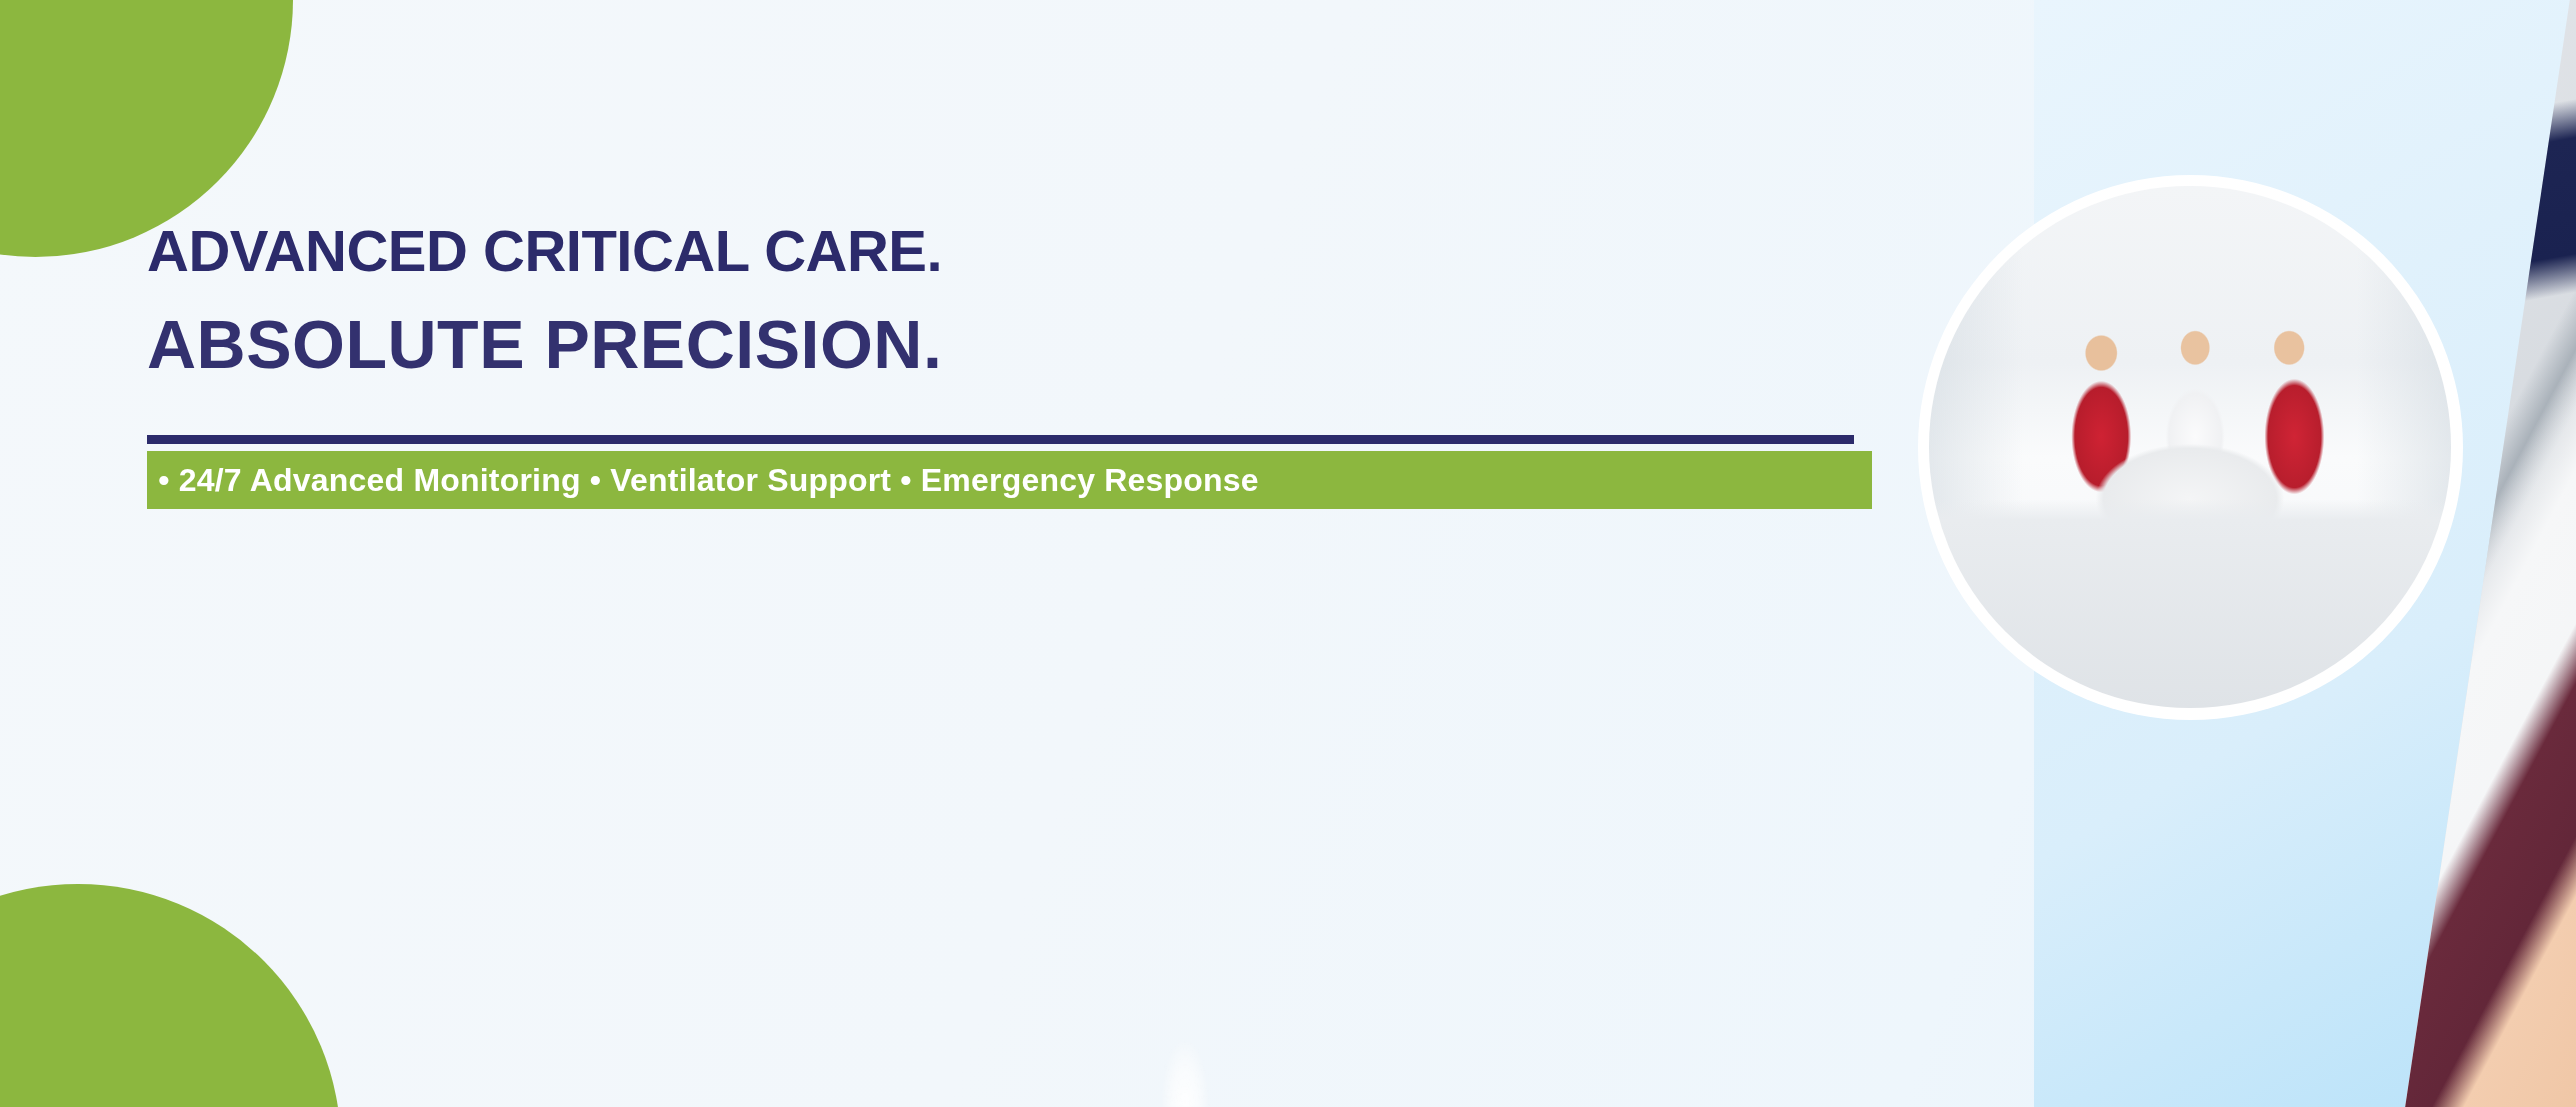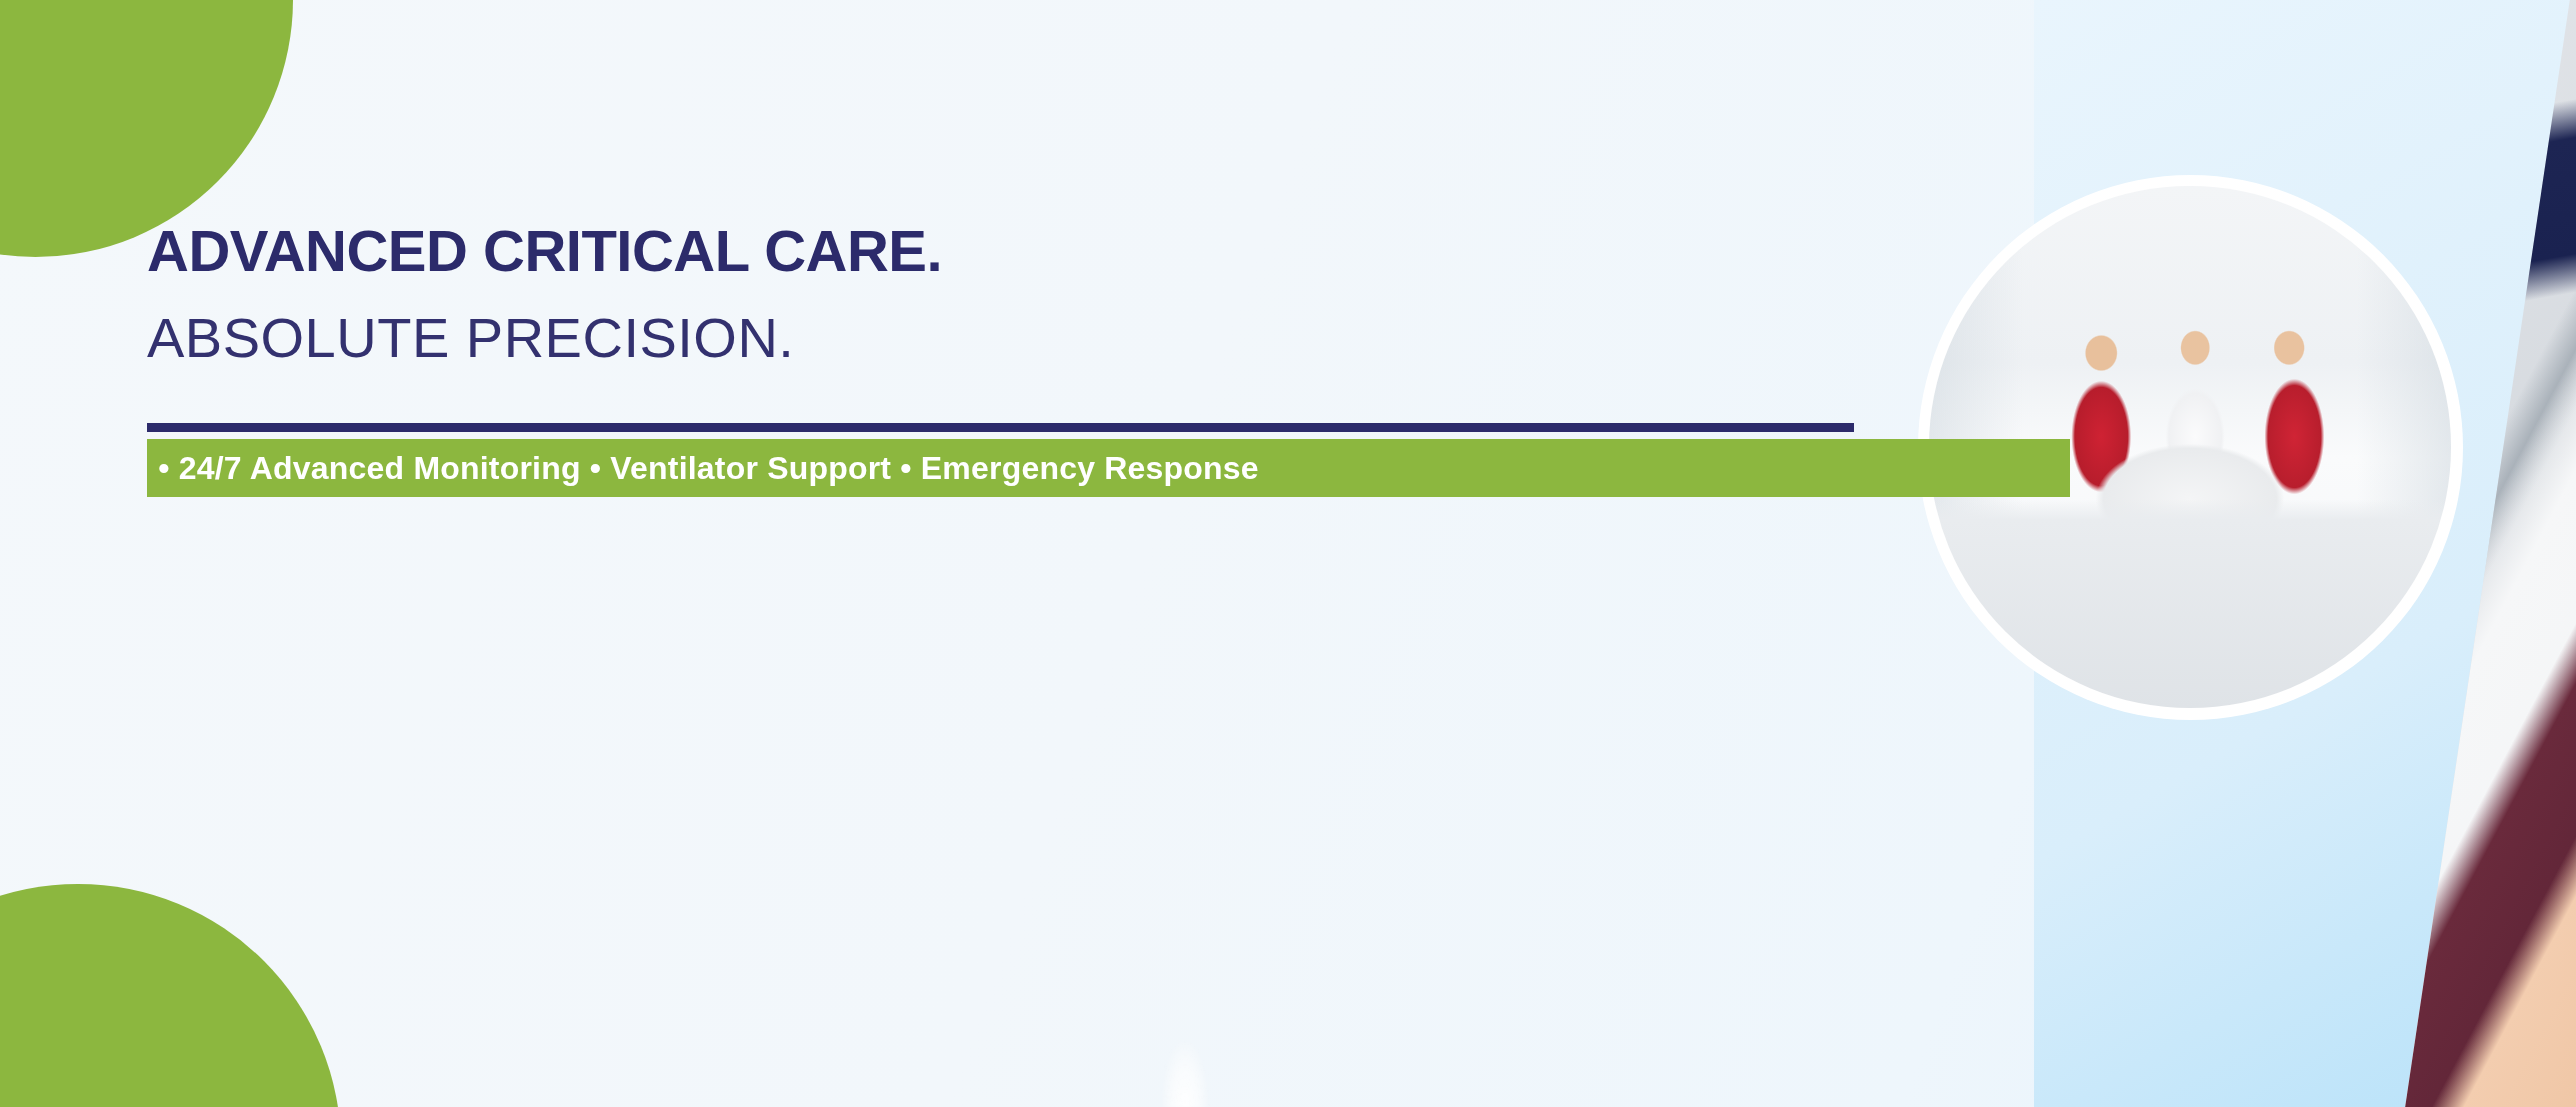--- a/index.html
+++ b/index.html
@@ -171,37 +171,37 @@
   .headline-1 {
     font-size: 58px;
     font-weight: 800;
     letter-spacing: -0.5px;
     line-height: 1.0;
     color: #2c2b6b;
     white-space: nowrap;
     margin: 0;
   }
   .headline-2 {
-    font-size: 56px;
-    font-weight: 400;
+    font-size: 68px;
+    font-weight: 700;
     letter-spacing: 0.5px;
     line-height: 1.0;
     color: #33316f;
     white-space: nowrap;
     margin: 30px 0 0 0;
   }
   .rule {
     margin-top: 57px;
     width: 1707px;
     height: 9.3px;
     background: #2c2b6b;
   }
   .tagline-bar {
     margin-top: 7.2px;
-    width: 1923px;
+    width: 1725px;
     height: 58px;
     background: #8cb73f;
     display: flex;
     align-items: center;
   }
   .tagline-text {
     color: #ffffff;
     font-size: 32px;
     font-weight: 600;
     letter-spacing: 0.2px;

